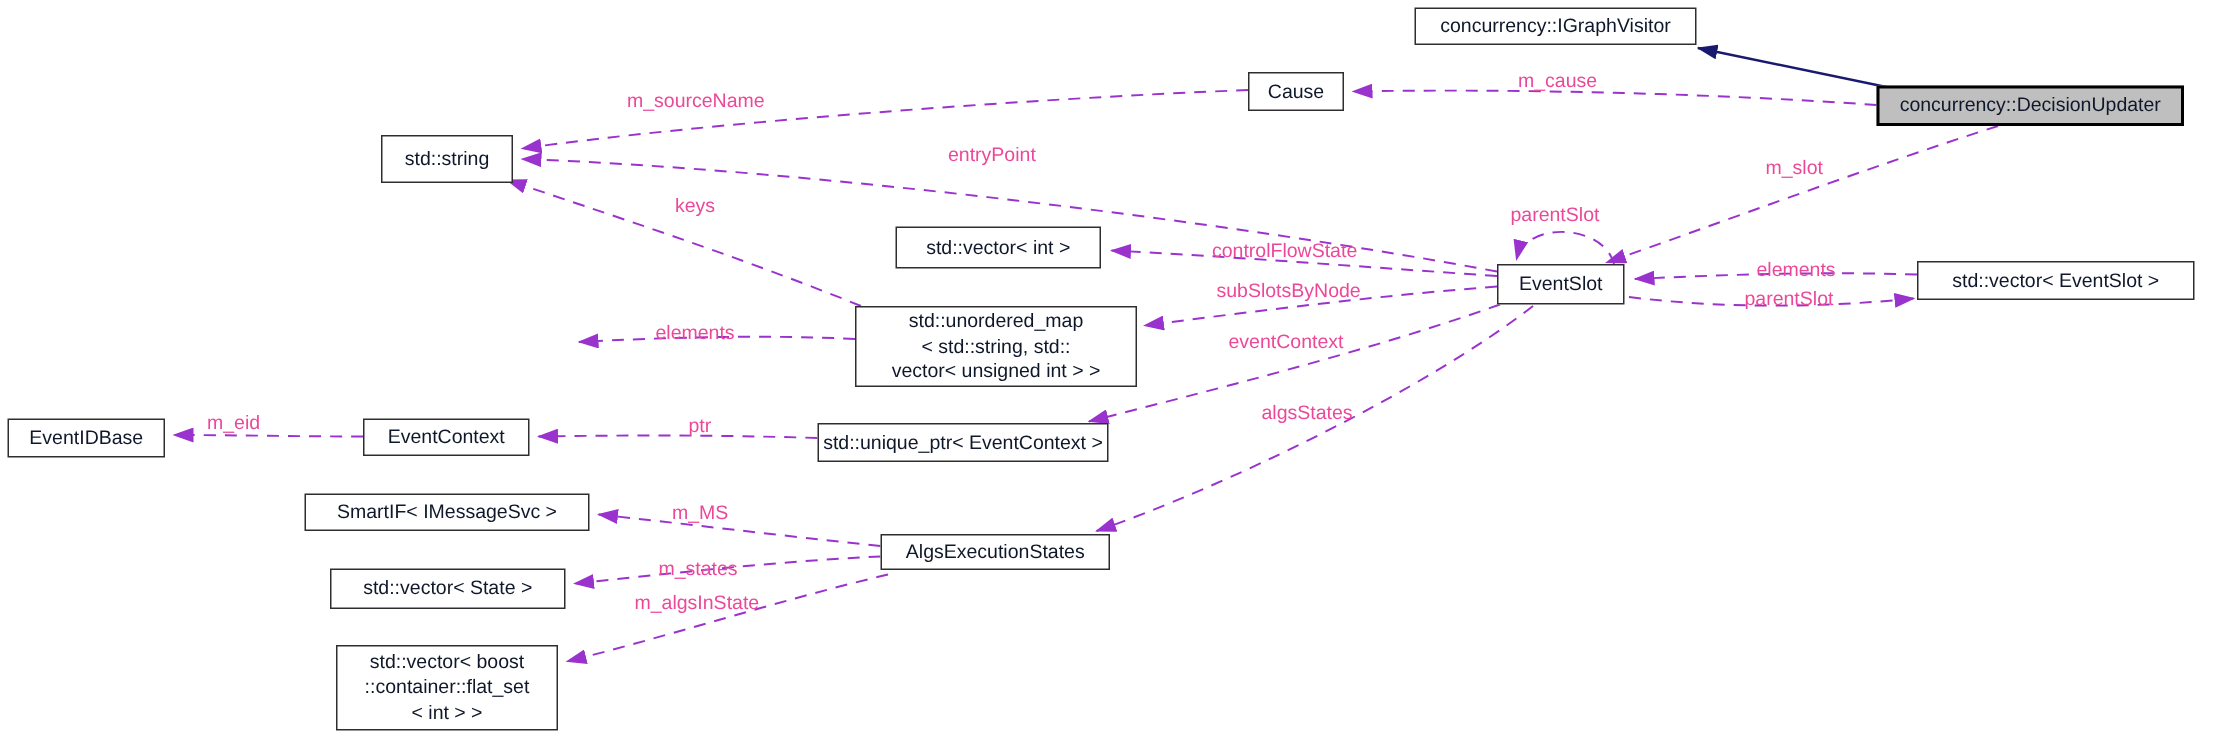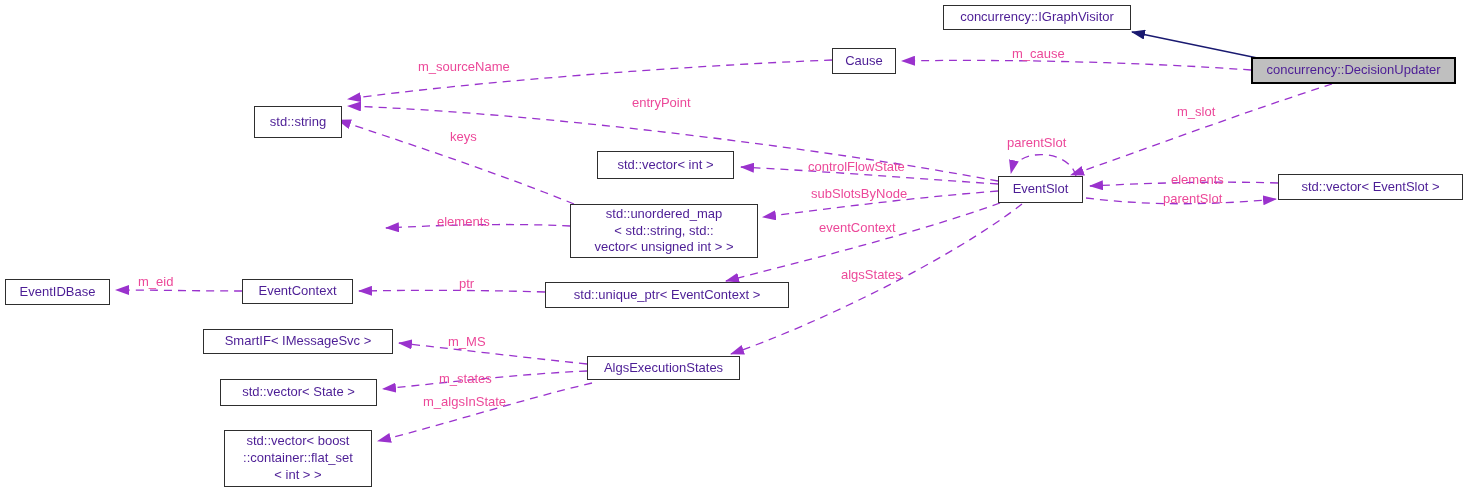--- a/index.html
+++ b/index.html
@@ -14,21 +14,21 @@
   #edges {
     position: absolute;
     left: 0; top: 0;
     width: 1484px; height: 492px;
   }
   .node {
     position: absolute;
     box-sizing: border-box;
     border: 1px solid #2e2e2e;
     background: #ffffff;
-    color: #4c1d95;
+    color: #0f172a;
     display: flex;
     align-items: center;
     justify-content: center;
     text-align: center;
     font-size: 13px;
     line-height: 1.3;
     white-space: pre-line;
     padding: 11px 2px;
     cursor: pointer;
   }
@@ -76,28 +76,28 @@
     <path d="M 545,292 C 480,290 420,290 359,291" stroke="#9a32cd" stroke-width="1.3" fill="none" stroke-dasharray="8,6" marker-end="url(#arrow-usage)"></path>
     <path d="M 242,291 C 200,291 155,290 116,290" stroke="#9a32cd" stroke-width="1.3" fill="none" stroke-dasharray="8,6" marker-end="url(#arrow-usage)"></path>
     <path d="M 587,364 C 520,357 455,349 399,343" stroke="#9a32cd" stroke-width="1.3" fill="none" stroke-dasharray="8,6" marker-end="url(#arrow-usage)"></path>
     <path d="M 587,371 C 520,374 450,382 383,389" stroke="#9a32cd" stroke-width="1.3" fill="none" stroke-dasharray="8,6" marker-end="url(#arrow-usage)"></path>
     <path d="M 592,383 C 520,400 450,423 378,441" stroke="#9a32cd" stroke-width="1.3" fill="none" stroke-dasharray="8,6" marker-end="url(#arrow-usage)"></path>
   </svg>
 
   <div class="node" style="left:943px; top:5px; width:188px; height:25px;">concurrency::IGraphVisitor</div>
   <div class="node highlight" style="left:1251px; top:57px; width:205px; height:27px;">concurrency::DecisionUpdater</div>
   <div class="node" style="left:832px; top:48px; width:64px; height:26px;">Cause</div>
-  <div class="node" style="left:254px; top:90px; width:88px; height:32px;margin-top:16px;">std::string</div>
+  <div class="node" style="left:254px; top:90px; width:88px; height:32px;">std::string</div>
   <div class="node" style="left:597px; top:151px; width:137px; height:28px;">std::vector&lt; int &gt;</div>
   <div class="node" style="left:570px; top:204px; width:188px; height:54px;">std::unordered_map
 &lt; std::string, std::
 vector&lt; unsigned int &gt; &gt;</div>
   <div class="node" style="left:5px; top:279px; width:105px; height:26px;">EventIDBase</div>
   <div class="node" style="left:242px; top:279px; width:111px; height:25px;">EventContext</div>
-  <div class="node" style="left:545px; top:282px; width:244px; height:26px;">std::unique_ptr&lt; EventContext &gt;</div>
+  <div class="node" style="left:545px; top:282px; width:194px; height:26px;">std::unique_ptr&lt; EventContext &gt;</div>
   <div class="node" style="left:203px; top:329px; width:190px; height:25px;">SmartIF&lt; IMessageSvc &gt;</div>
   <div class="node" style="left:220px; top:379px; width:157px; height:27px;">std::vector&lt; State &gt;</div>
   <div class="node" style="left:224px; top:430px; width:148px; height:57px;">std::vector&lt; boost
 ::container::flat_set
 &lt; int &gt; &gt;</div>
   <div class="node" style="left:587px; top:356px; width:153px; height:18px;">AlgsExecutionStates</div>
   <div class="node" style="left:998px; top:176px; width:85px; height:27px;">EventSlot</div>
   <div class="node" style="left:1278px; top:174px; width:185px; height:26px;">std::vector&lt; EventSlot &gt;</div>
 
   <div class="edge-label" style="left:418px; top:59px;">m_sourceName</div>

